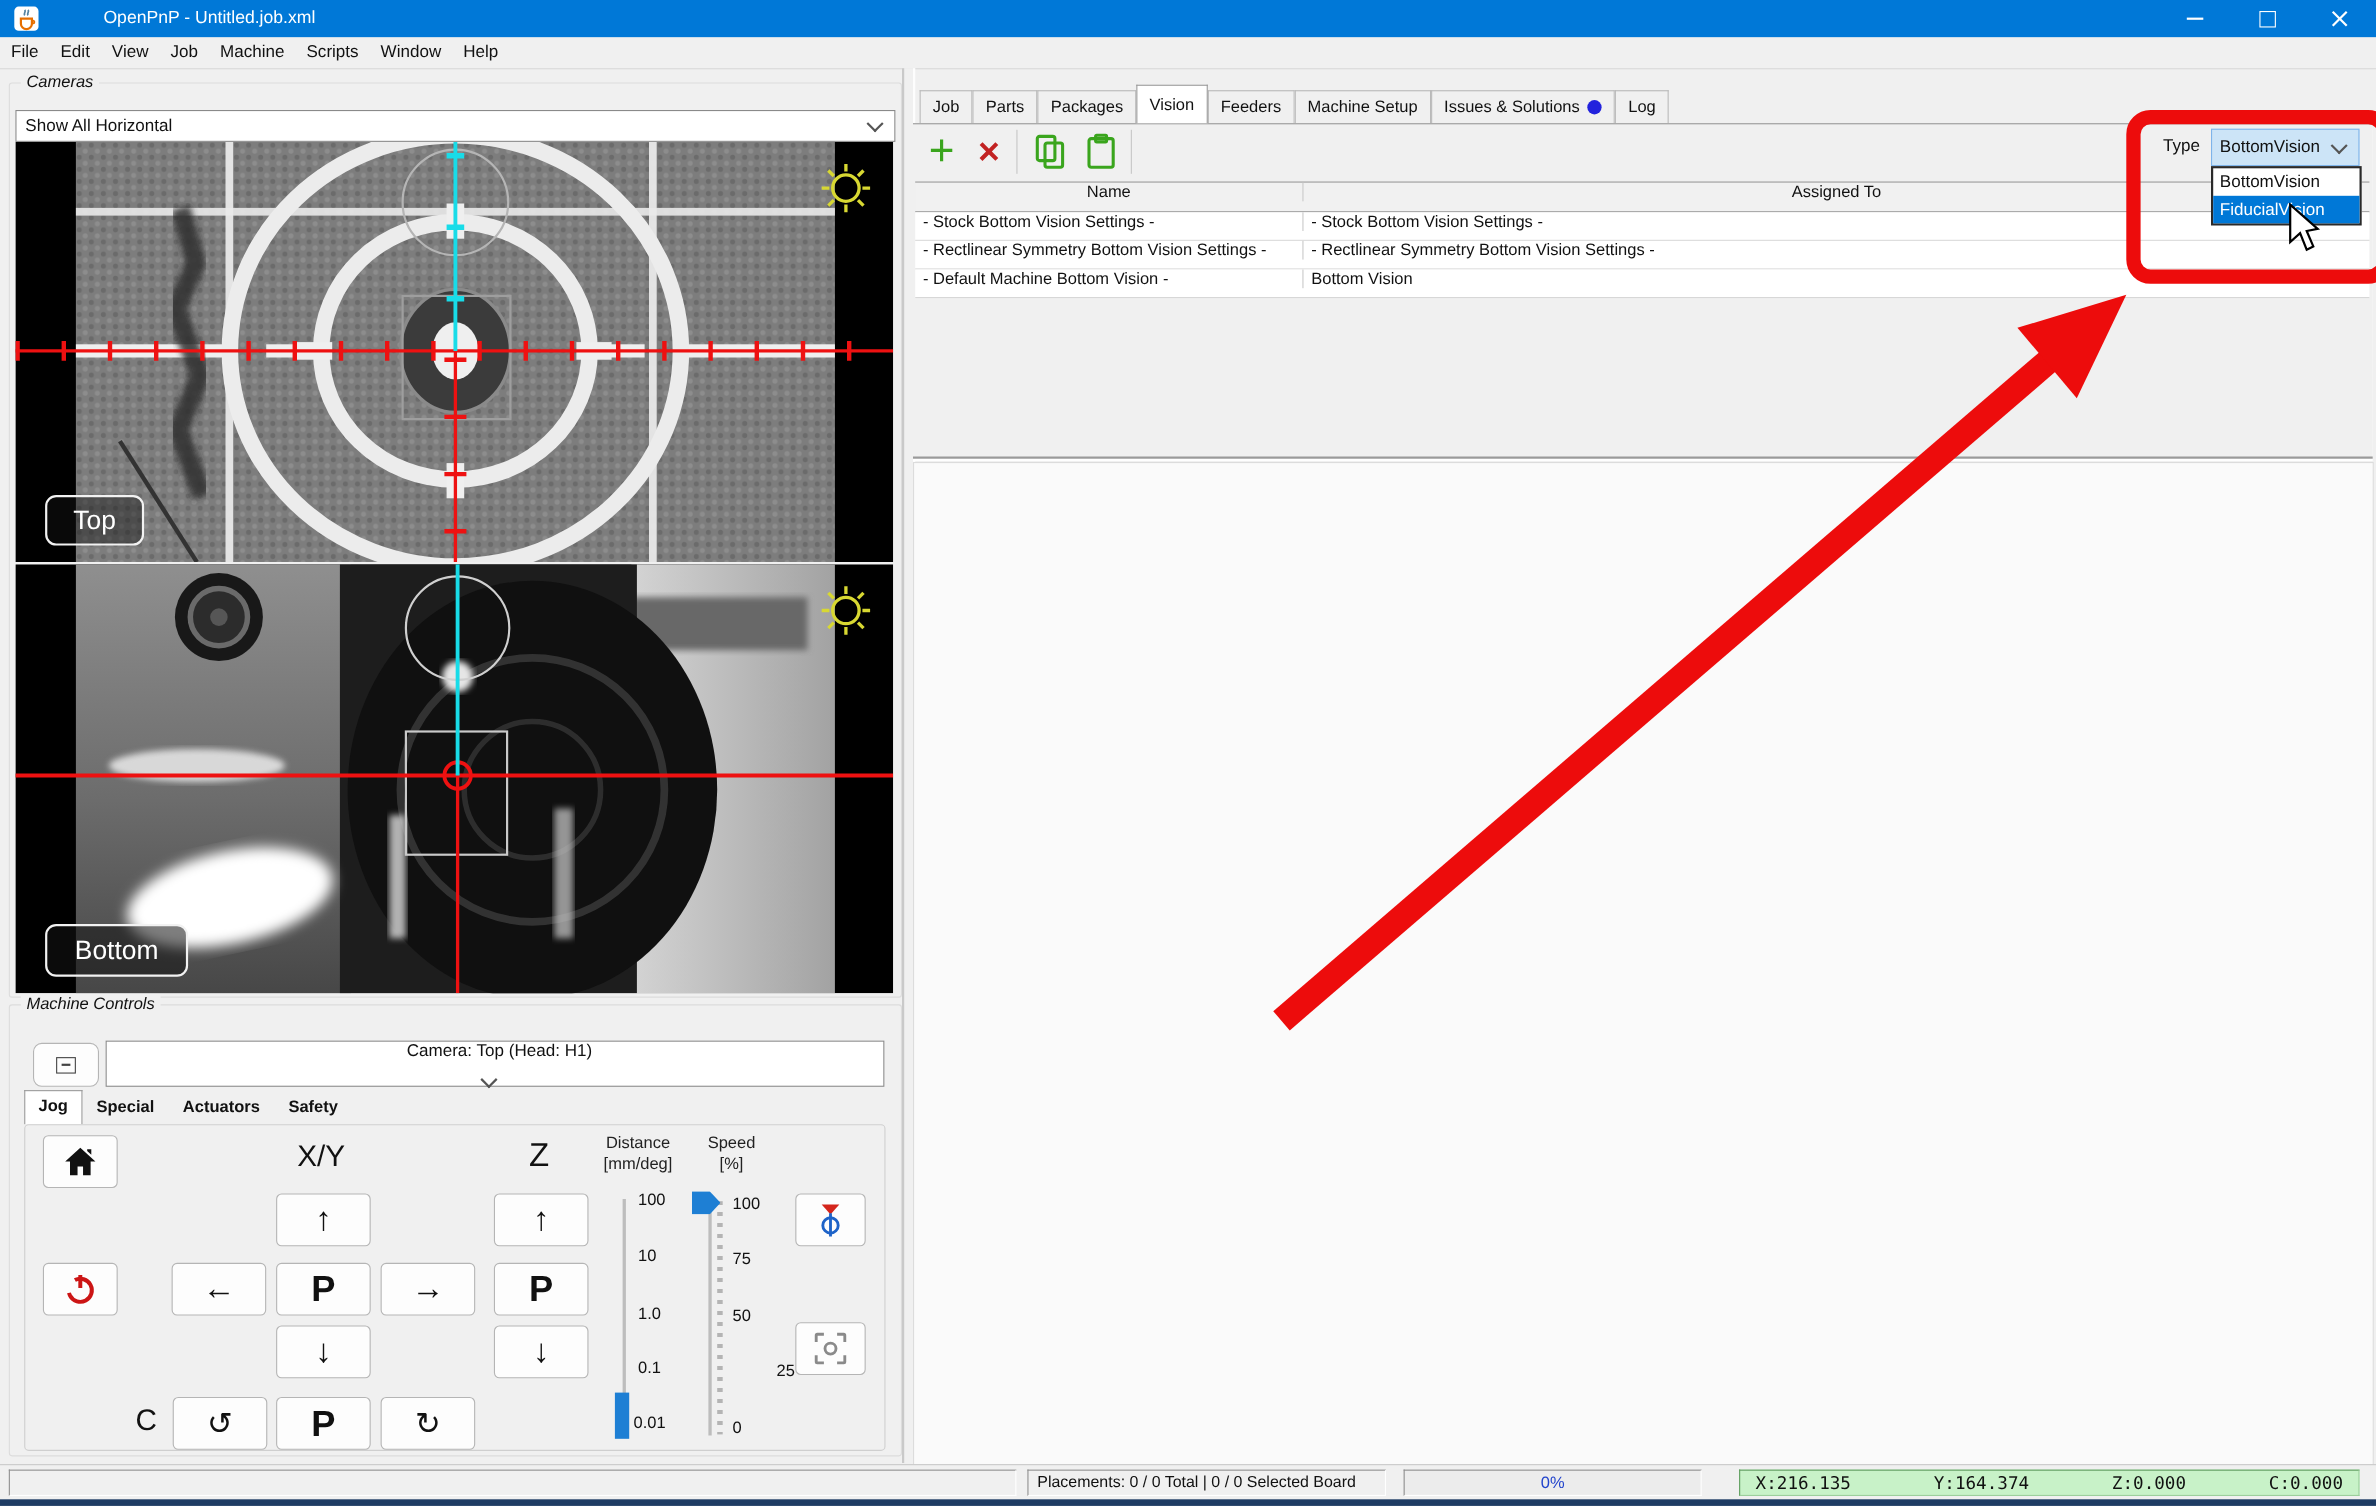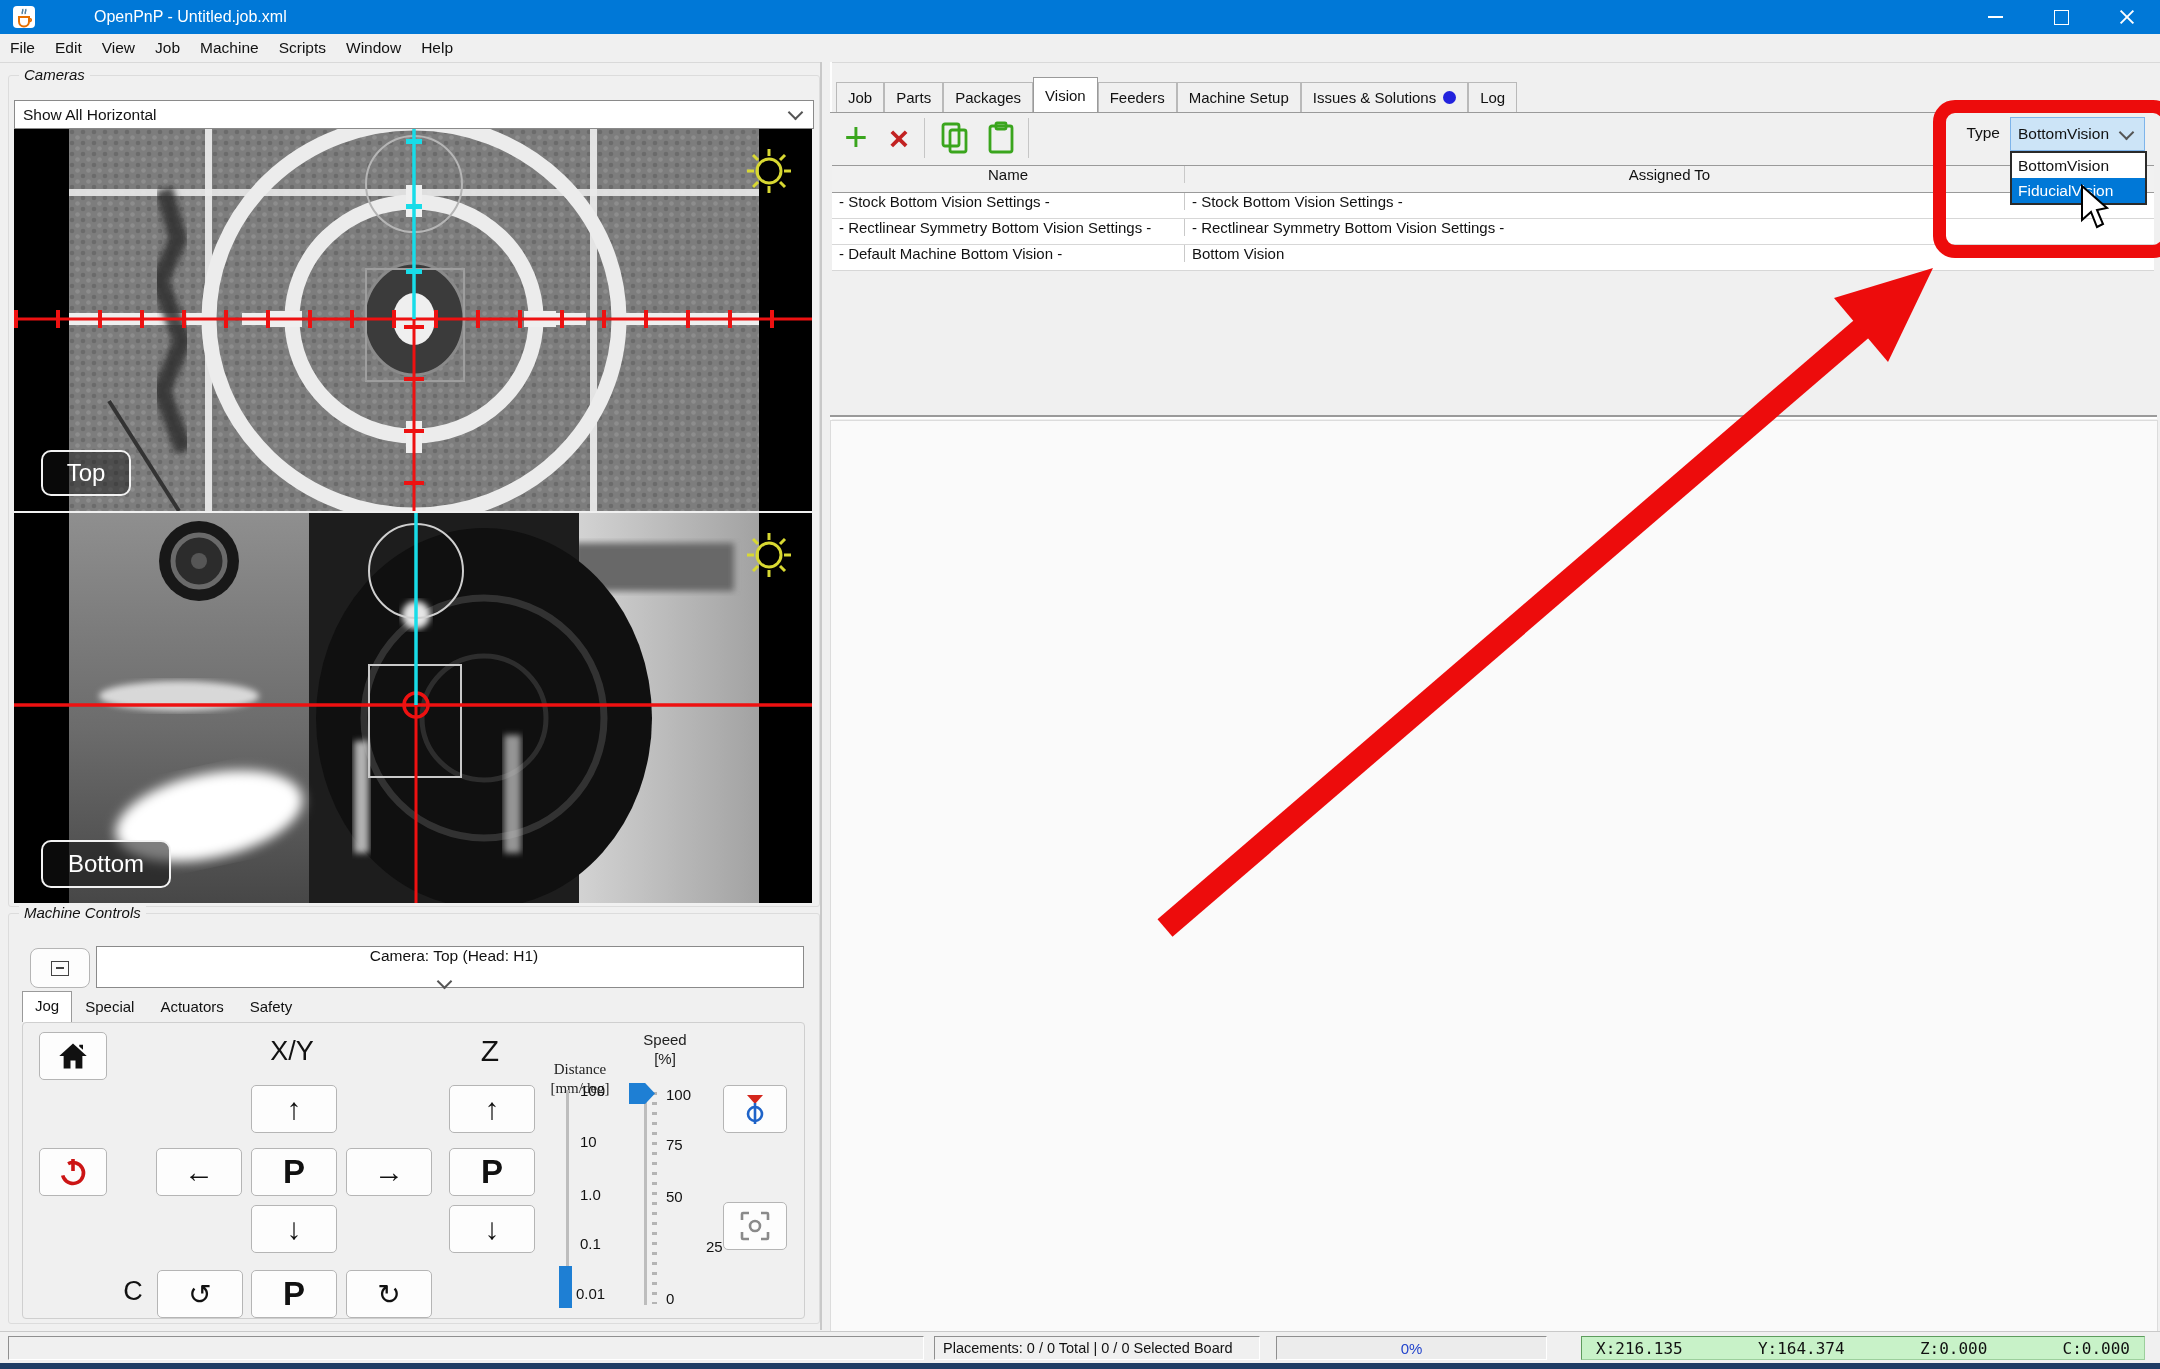--- a/index.html
+++ b/index.html
@@ -27,21 +27,21 @@
   .combo{position:absolute;background:#fff;border:1px solid #8a8a8a;display:flex;align-items:center;font-size:15.5px;}
   .combo .ctext{margin-left:8px;flex:1;white-space:nowrap;overflow:hidden;}
   .chev{width:9px;height:9px;border-right:2px solid #555;border-bottom:2px solid #555;transform:rotate(45deg);margin:-4px 12px 0 0;}
   
   .camsvg{position:absolute;left:14px;}
   
   .minibtn{position:absolute;left:30px;top:948px;width:58px;height:38px;background:#fdfdfd;border:1px solid #b5b5b5;border-radius:8px;
            display:flex;align-items:center;justify-content:center;}
   .minibtn .boxminus{width:16px;height:13px;border:1.5px solid #444;display:flex;align-items:center;justify-content:center;}
   .minibtn .boxminus i{display:block;width:8px;height:2px;background:#444;}
-  .mtabs{position:absolute;left:22px;top:990px;display:flex;align-items:flex-end;}
+  .mtabs{position:absolute;left:22px;top:990px;display:flex;align-items:flex-end;font-weight:bold;}
   .mtab{font-size:15px;padding:5px 12px;border:1px solid transparent;}
   .mtab.active{background:#fff;border:1px solid #9a9a9a;border-bottom:none;padding-bottom:8px;position:relative;top:1px;}
   .jogpanel{position:absolute;left:22px;top:1022px;width:781px;height:295px;border:1px solid #cfcfcf;border-radius:4px;}
   .jbtn{position:absolute;background:#fdfdfd;border:1px solid #b5b5b5;border-radius:5px;display:flex;align-items:center;justify-content:center;
         font-size:30px;color:#111;}
   .jbtn.pbtn{font-size:33px;font-weight:bold;}
   .joglabel{position:absolute;font-size:27px;text-align:center;}
   .sliderlbl{position:absolute;font-size:15px;color:#222;text-align:center;line-height:19px;}
   .ticklbl{position:absolute;font-size:15px;color:#111;}
   .track{position:absolute;width:3px;background:#bdbdbd;}
@@ -294,21 +294,21 @@
   <div class="joglabel" style="left:460px;top:1034px;width:60px;font-size:30px;">Z</div>
   <div class="jbtn" style="left:449px;top:1085px;width:84px;height:46px;">↑</div>
   <div class="jbtn pbtn" style="left:449px;top:1148px;width:84px;height:46px;">P</div>
   <div class="jbtn" style="left:449px;top:1205px;width:84px;height:46px;">↓</div>
 
   <div class="joglabel" style="left:116px;top:1276px;width:34px;">C</div>
   <div class="jbtn" style="left:157px;top:1270px;width:84px;height:46px;font-size:28px;">↺</div>
   <div class="jbtn pbtn" style="left:251px;top:1270px;width:84px;height:46px;">P</div>
   <div class="jbtn" style="left:346px;top:1270px;width:84px;height:46px;font-size:28px;">↻</div>
 
-  <div class="sliderlbl" style="left:540px;top:1060px;width:80px;font-family:Liberation Serif, serif;">
+  <div class="sliderlbl" style="left:540px;top:1030px;width:80px;">
     <span>Distance</span><br><span>[mm/deg]</span>
   </div>
   <div class="sliderlbl" style="left:630px;top:1030px;width:70px;">
     <span>Speed</span><br><span>[%]</span>
   </div>
   <div class="track" style="left:566px;top:1090px;height:215px;"></div>
   <div class="dhandle" style="left:559px;top:1266px;width:13px;height:42px;"></div>
   <div class="ticklbl" style="left:580px;top:1082px;">100</div>
   <div class="ticklbl" style="left:580px;top:1133px;">10</div>
   <div class="ticklbl" style="left:580px;top:1186px;">1.0</div>

